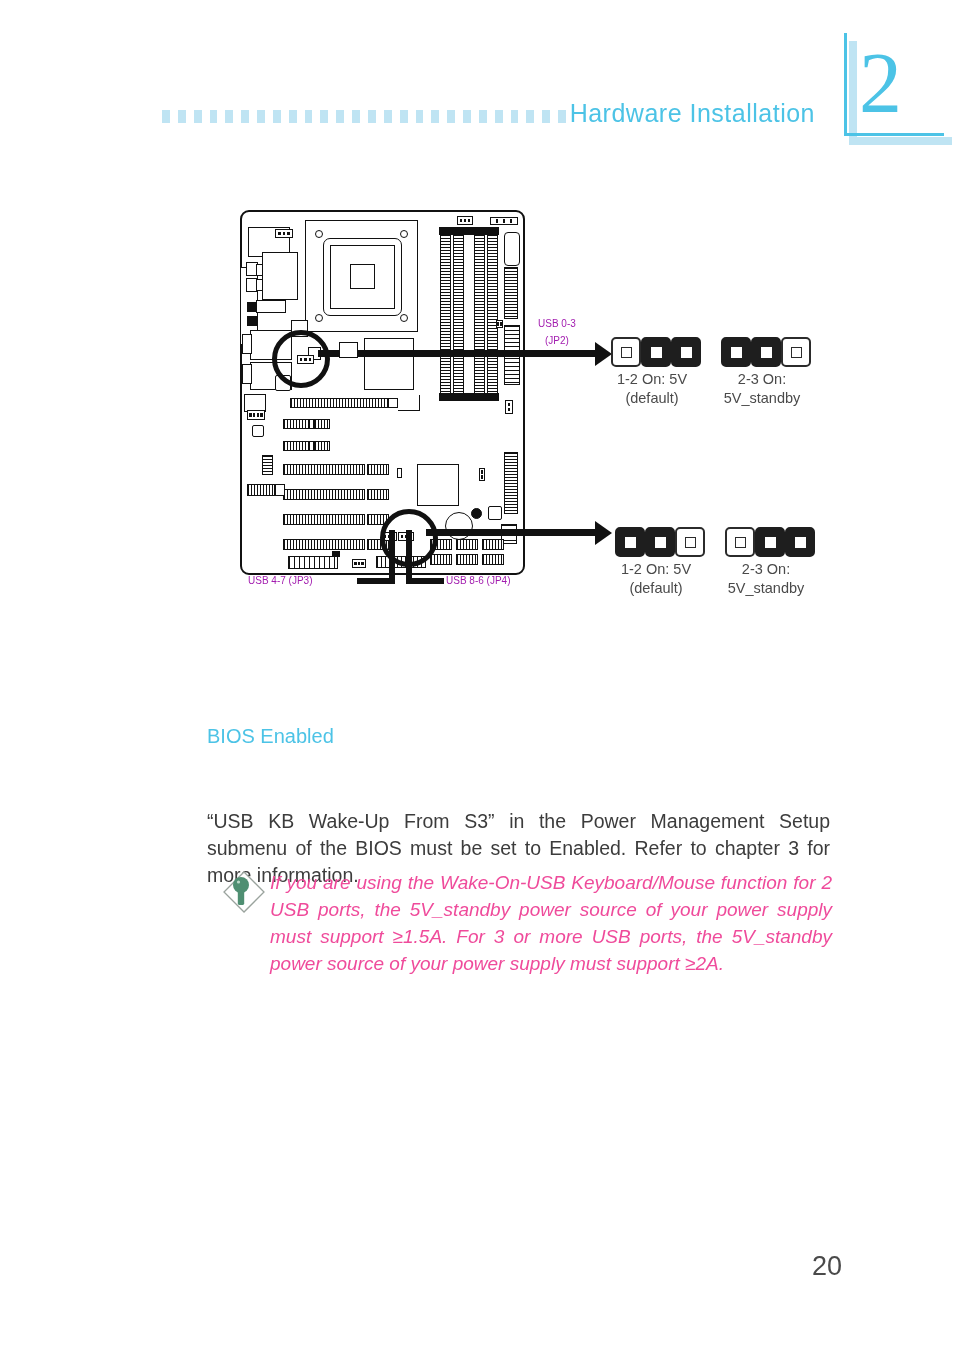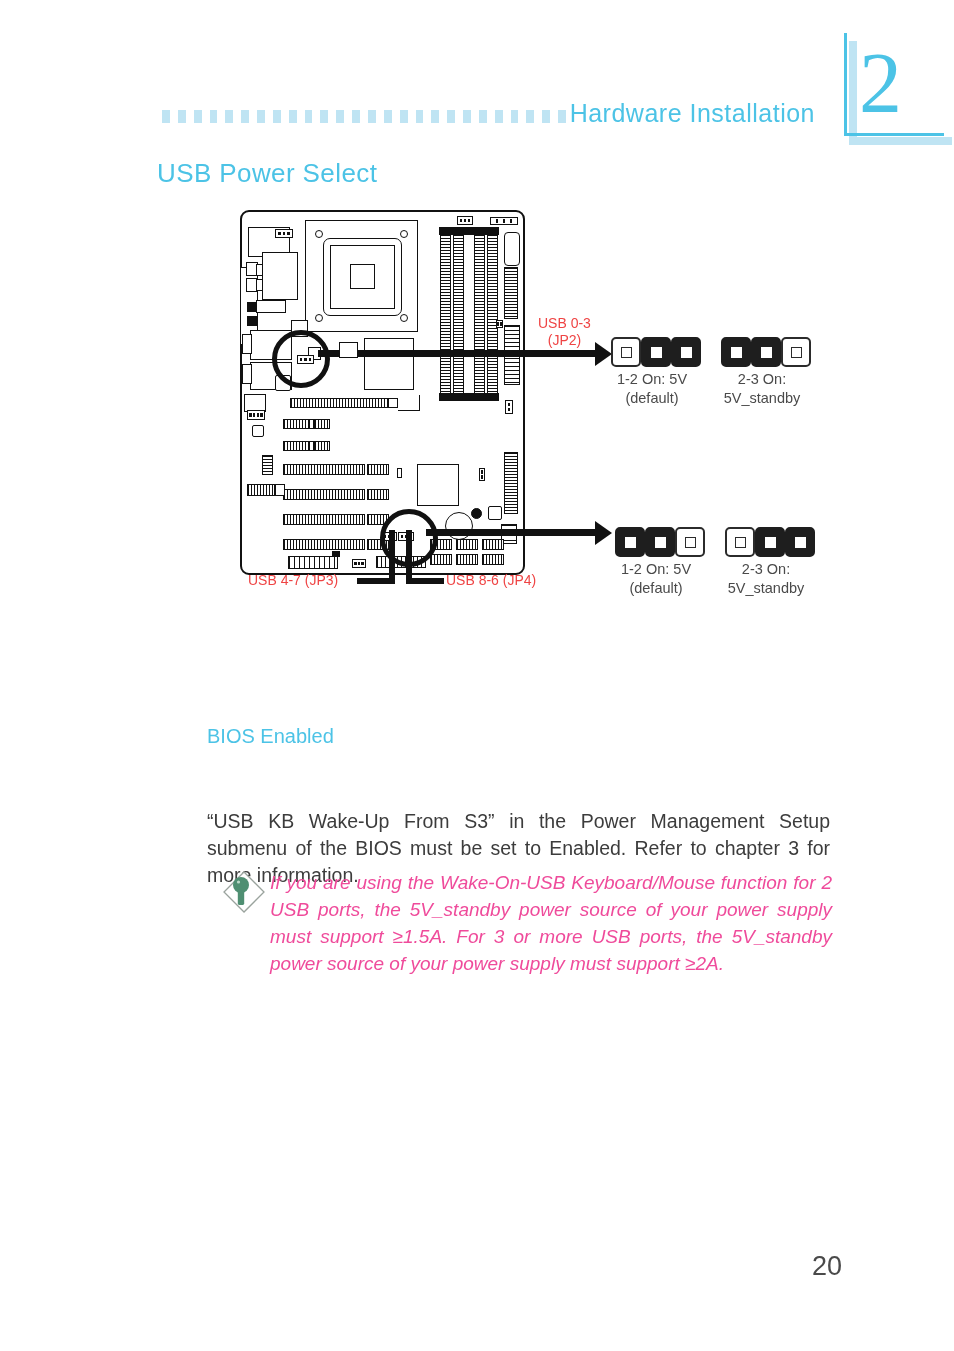--- a/index.html
+++ b/index.html
@@ -70,21 +70,21 @@
   
   .jgrp{position:absolute;display:flex;gap:0px;}
   .jpin{width:26px;height:26px;border:2px solid #2b2b2b;border-radius:5px;background:#fff;
     display:flex;align-items:center;justify-content:center;}
   .jpin i{display:block;width:9px;height:9px;border:1.6px solid #2b2b2b;background:#fff;}
   .jpin.on{background:#1e1e1e;border-color:#1e1e1e;}
   .jpin.on i{background:#fff;border-color:#fff;}
 
   .jlbl{position:absolute;text-align:center;font-size:14.5px;color:#4a4a4a;line-height:19px;
     font-family:"Liberation Sans",sans-serif;}
-  .dlbl{position:absolute;font-size:14px;color:#ef4444;line-height:17px;
+  .dlbl{position:absolute;font-size:10px;color:#a21caf;line-height:17px;
     font-family:"Liberation Sans",sans-serif;}
 
   
   .para{position:absolute;width:623px;left:207px;font-size:19.5px;line-height:27px;
     color:#3c3c3c;text-align:justify;}
   .sub-h{position:absolute;left:207px;font-size:20px;color:#4cc3e6;}
 
   
   .note{position:absolute;left:222px;top:866px;width:610px;}
   .note-ico{position:absolute;left:0;top:4px;width:44px;height:44px;}
@@ -135,21 +135,20 @@
 
     <div class="chap-wrap">
       <div class="chap-shadow-v"></div>
       <div class="chap-shadow-h"></div>
       <div class="chap-line-v"></div>
       <div class="chap-line-h"></div>
       <div class="chap-num">2</div>
     </div>
   </div>
 
-  <div class="sec-title">USB Power Select</div>
 
   <div class="diagram">
 
     <div class="mb">
 
       <div class="pt" style="left:-2px;top:55px;width:18px;height:78px;"></div>
       <div class="pt" style="left:6px;top:15px;width:42px;height:30px;"></div>
       <div class="pt" style="left:4px;top:50px;width:12px;height:14px;"></div>
       <div class="pt" style="left:4px;top:66px;width:12px;height:14px;"></div>
       <div class="pt" style="left:14px;top:52px;width:16px;height:12px;"></div>

